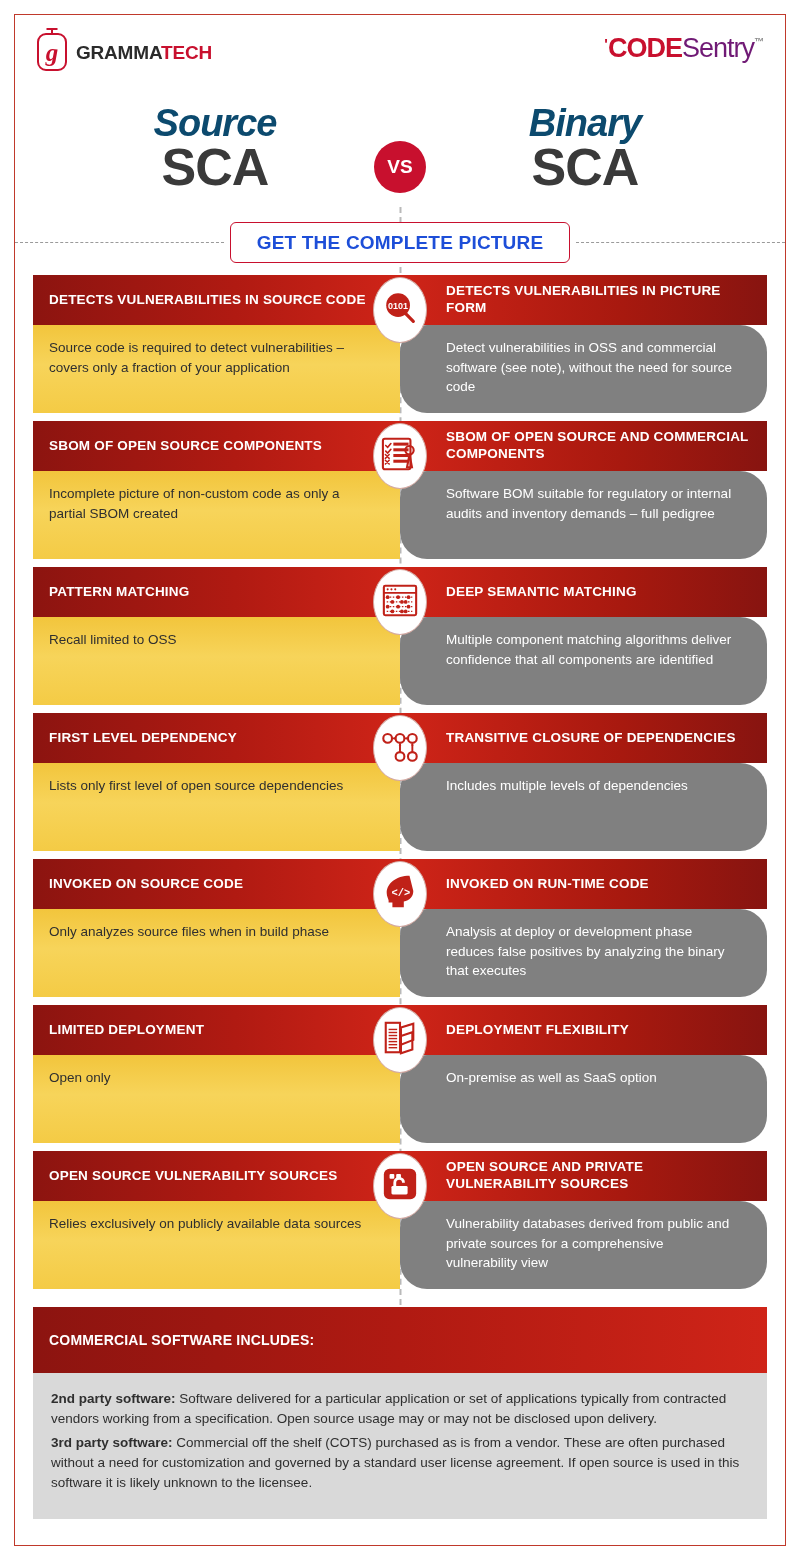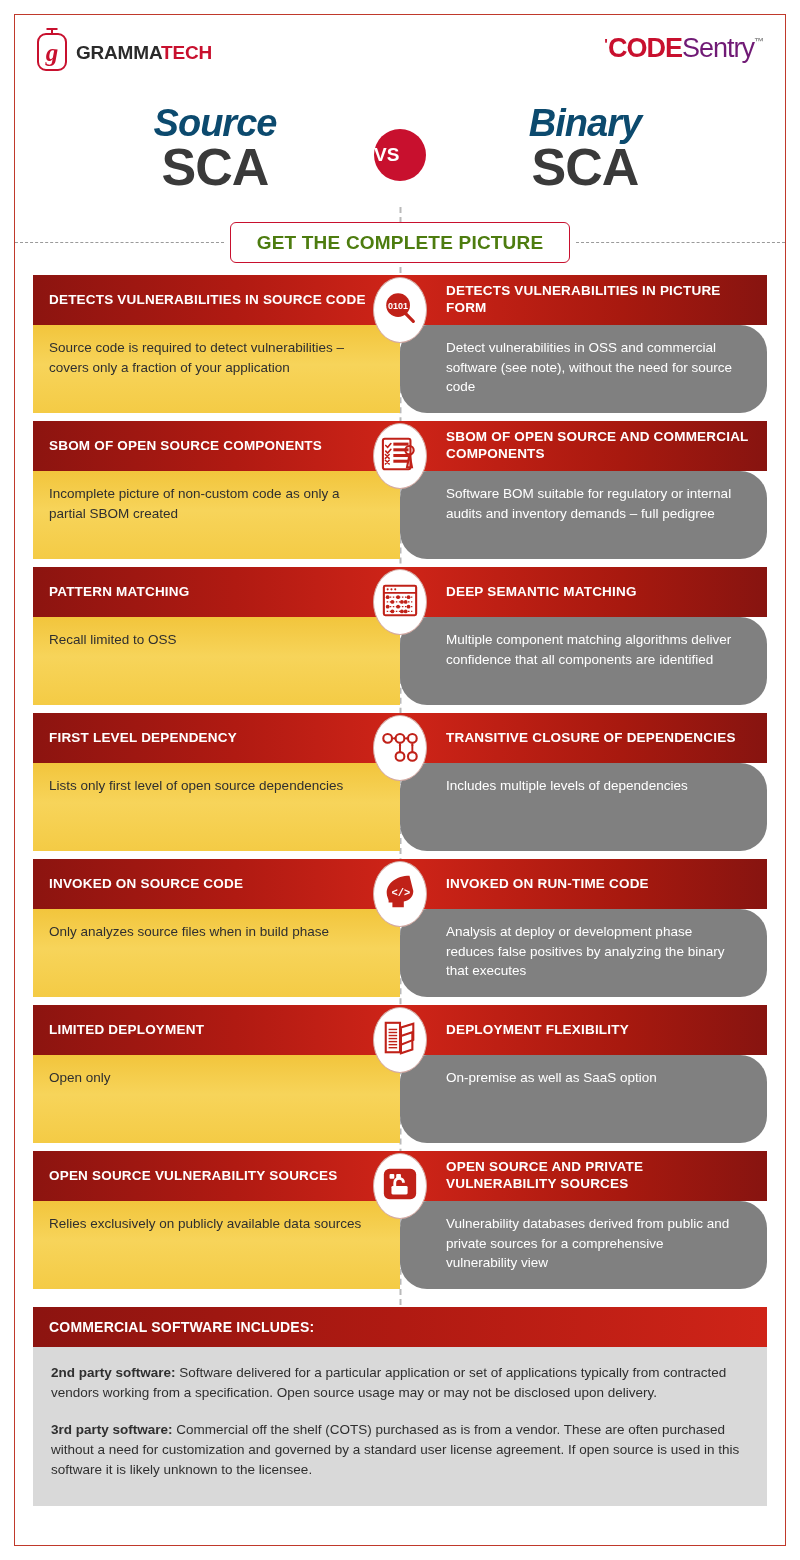--- a/index.html
+++ b/index.html
@@ -98,24 +98,25 @@
     font: 700 52px/0.95 "Liberation Sans", sans-serif;
     color: #3a3a3a;
     letter-spacing: -1px;
     margin-top: 2px;
   }
   .vs-badge {
     width: 52px; height: 52px; border-radius: 50%;
     background: #c8102e;
     color: #fff;
     font: 700 19px/52px "Liberation Sans", sans-serif;
+    text-align: center;
     flex: none;
     z-index: 5;
     position: relative;
-    top: 6px;
+    top: 18px;
   }
 
   
   .spine {
     position: absolute;
     left: 50%; transform: translateX(-0.5px);
     top: 192px; bottom: 180px;
     width: 1px;
     border-left: 2px dashed #b9b9b9;
     z-index: 1;
@@ -134,21 +135,21 @@
     border-top: 1.5px dashed #9a9a9a;
   }
   .banner {
     flex: none;
     border: 1.5px solid #c8102e;
     border-radius: 6px;
     background: #fff;
     padding: 10px 26px;
     font: 700 19px/1 "Liberation Sans", sans-serif;
     letter-spacing: 0.2px;
-    color: #4d7c0f;
+    color: #1d4ed8;
     margin: 0 6px;
     white-space: nowrap;
   }
 
   
   .rows { position: relative; padding: 4px 18px 0 18px; z-index: 2; }
   .row {
     position: relative;
     display: flex;
     margin-bottom: 8px;
@@ -202,30 +203,30 @@
 
   
   .footer {
     padding: 10px 18px 0 18px;
     position: relative; z-index: 4;
   }
   .footer .bar {
     background: linear-gradient(to right, #8c1410 0%, #b01a12 50%, #cf2418 100%);
     color: #fff;
     font: 700 14px/1 "Liberation Sans", sans-serif;
-    padding: 13px 16px;
+    padding: 26px 16px;
     letter-spacing: 0.2px;
   }
   .footer .note {
     background: #d9d9d9;
     padding: 16px 18px 18px 18px;
     color: #2f2f2f;
     font: 400 13.5px/1.5 "Liberation Sans", sans-serif;
   }
-  .footer .note p { margin-bottom: 16px; }
+  .footer .note p { margin-bottom: 3px; }
   .footer .note p:last-child { margin-bottom: 8px; }
   .footer .note b { font-weight: 700; }
 </style>
 </head>
 <body>
 
 <div class="page">
   <div class="frame">
 
     <div class="header">

